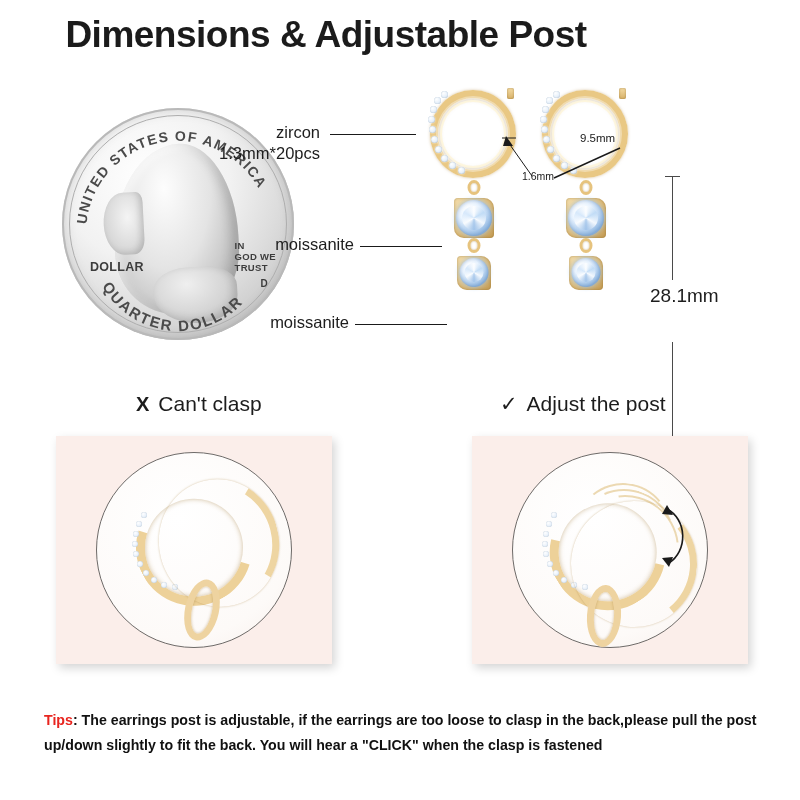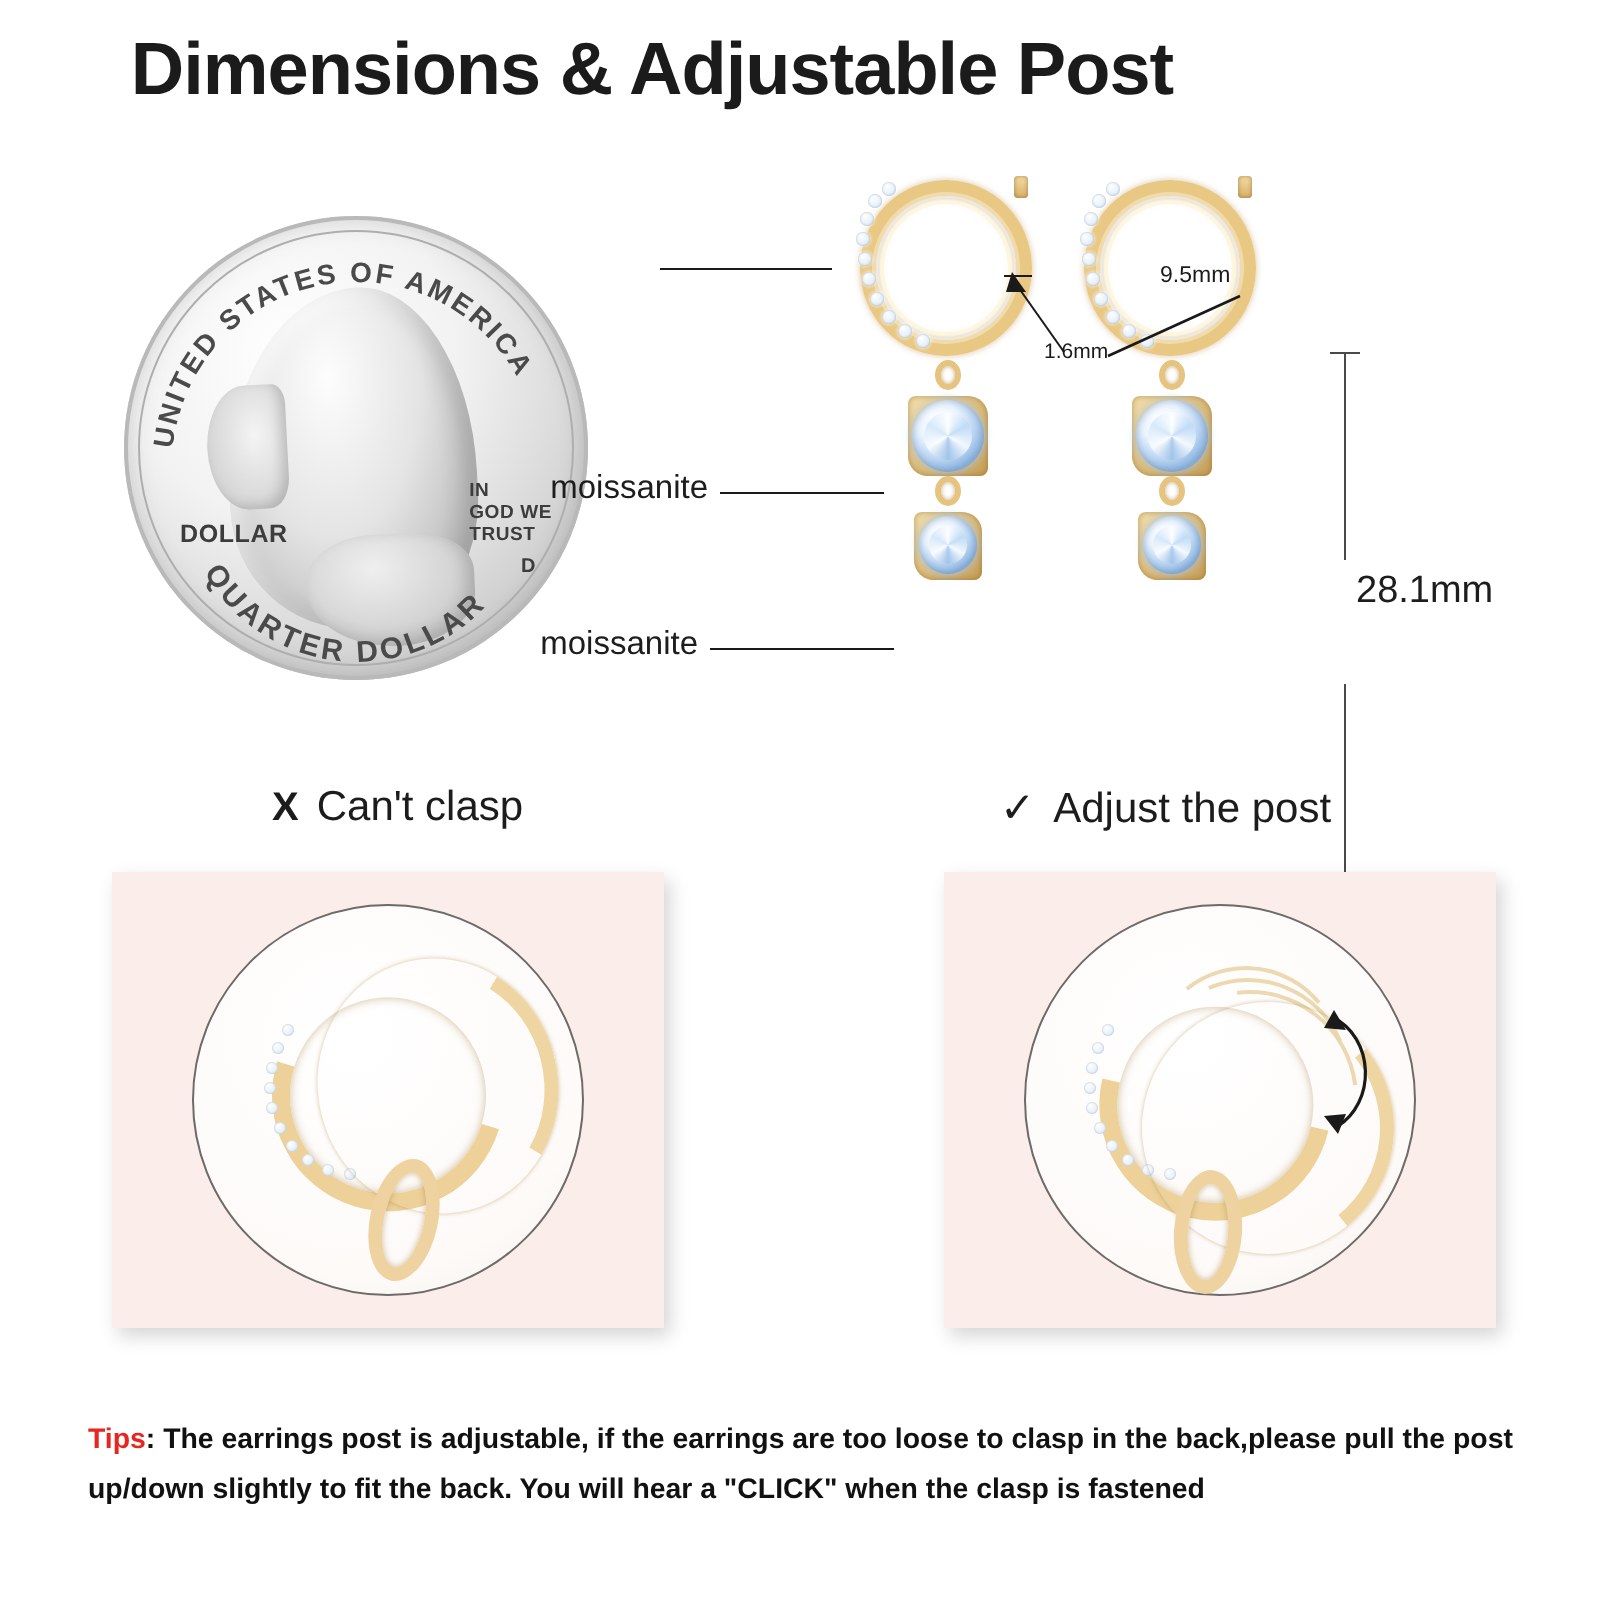--- a/index.html
+++ b/index.html
@@ -161,21 +161,21 @@
   .leader { position: absolute; height: 1px; background: #1a1a1a; }
 
   .micro { position: absolute; font-size: 10.5px; color: #1a1a1a; white-space: nowrap; }
 
   
   .dimline { position: absolute; left: 672px; top: 98px; }
   .dimline .bar { position: absolute; left: 0; width: 1.4px; background: #4a4a4a; }
   .dimline .cap { position: absolute; left: -7px; width: 15px; height: 1.4px; background: #4a4a4a; }
   .dimlabel {
     position: absolute; left: 650px; top: 207px;
-    font-size: 19px; color: #1d1d1d; white-space: nowrap; margin-left: 28px;
+    font-size: 19px; color: #1d1d1d; white-space: nowrap;
   }
 
   
   .compare { position: absolute; top: 392px; left: 0; width: 800px; height: 290px; }
   .cmp-head {
     position: absolute; top: 0; font-size: 21px; color: #1c1c1c; white-space: nowrap;
     display: flex; align-items: center; gap: 9px;
   }
   .cmp-head.left  { left: 136px; }
   .cmp-head.right { left: 500px; }
@@ -320,20 +320,24 @@
 
       <div class="link" style="top:100px;"></div>
       <div class="prong" style="top:118px; width:40px; height:40px;"></div>
       <div class="stone" style="top:120px; width:36px; height:36px;"></div>
       <div class="link" style="top:158px;"></div>
       <div class="prong" style="top:176px; width:34px; height:34px;"></div>
       <div class="stone" style="top:178px; width:29px; height:29px;"></div>
     </div>
   </div>
 
+  <div class="callout" style="left:190px; top:44px; width:130px;">
+    <div class="l1">zircon</div>
+    <div class="l2">1.3mm*20pcs</div>
+  </div>
   <div class="leader" style="left:330px; top:56px; width:86px;"></div>
 
   <div class="callout" style="left:170px; top:156px; width:184px;">
     <div class="l1">moissanite</div>
   </div>
   <div class="leader" style="left:360px; top:168px; width:82px;"></div>
 
   <div class="callout" style="left:165px; top:234px; width:184px;">
     <div class="l1">moissanite</div>
   </div>

